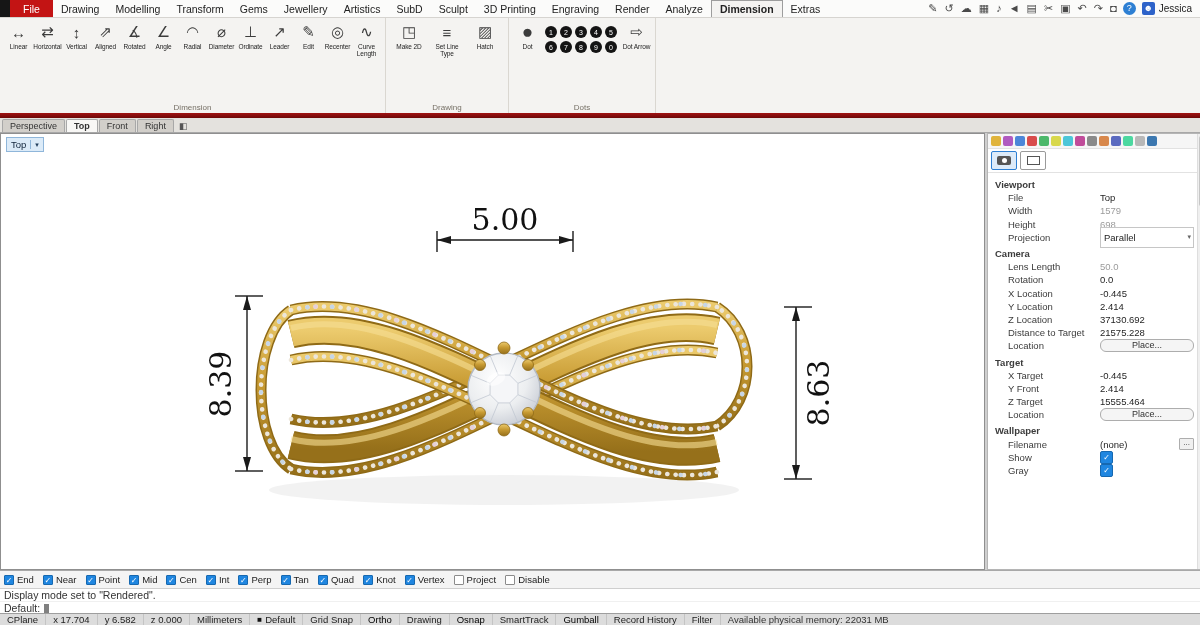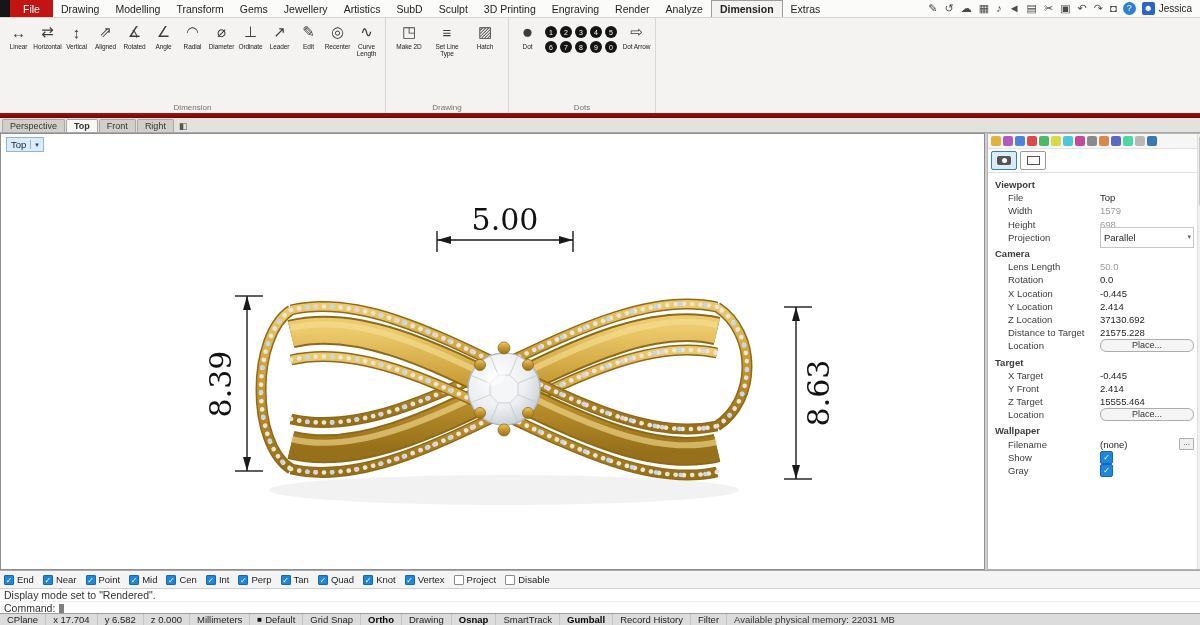--- a/index.html
+++ b/index.html
@@ -90,21 +90,21 @@
 
   
   .cmd{height:25px;flex:0 0 25px;background:#fff;border-top:1px solid #cfcfcf;font-size:10.5px;color:#333;box-sizing:border-box}
   .cmd-history{height:12px;line-height:12px;padding:0 4px;border-bottom:1px solid #f0f0f0}
   .cmd-line{height:12px;line-height:12px;padding:0 4px;display:flex;align-items:center}
   .caret{width:5px;height:9px;background:#808080;margin-left:4px}
 
   
   .statusbar{height:12px;flex:0 0 12px;background:#dcdcdc;border-top:1px solid #9e9e9e;display:flex;align-items:stretch;font-size:9.5px;color:#222;overflow:hidden;box-sizing:border-box}
   .scell{display:flex;align-items:center;gap:3px;padding:0 7px;border-right:1px solid #c4c4c4;white-space:nowrap}
-  .scell.on{font-weight:700;color:#000}
+  .scell.on{font-weight:400;color:#000}
   .scell.mem{border-right:none;color:#333}
   .swatch{font-size:8px;line-height:8px;color:#111}
   .swatch:empty{display:none}
 </style>
 </head>
 <body>
 
 <div class="app">
 
   <div class="menubar">
@@ -660,21 +660,21 @@
         <label class="ositem">
           <span class="cb"></span>
           <span class="oslabel">Disable</span>
         </label>
       </div>
   </div>
 
   <div class="cmd">
     <div class="cmd-history">Display mode set to "Rendered".</div>
     <div class="cmd-line">
-      <span>Command:</span>
+      <span>Default:</span>
       <span class="caret"></span>
     </div>
   </div>
 
   <div class="statusbar">
 
       <div class="scell">
 
         <span>CPlane</span>
       </div>

